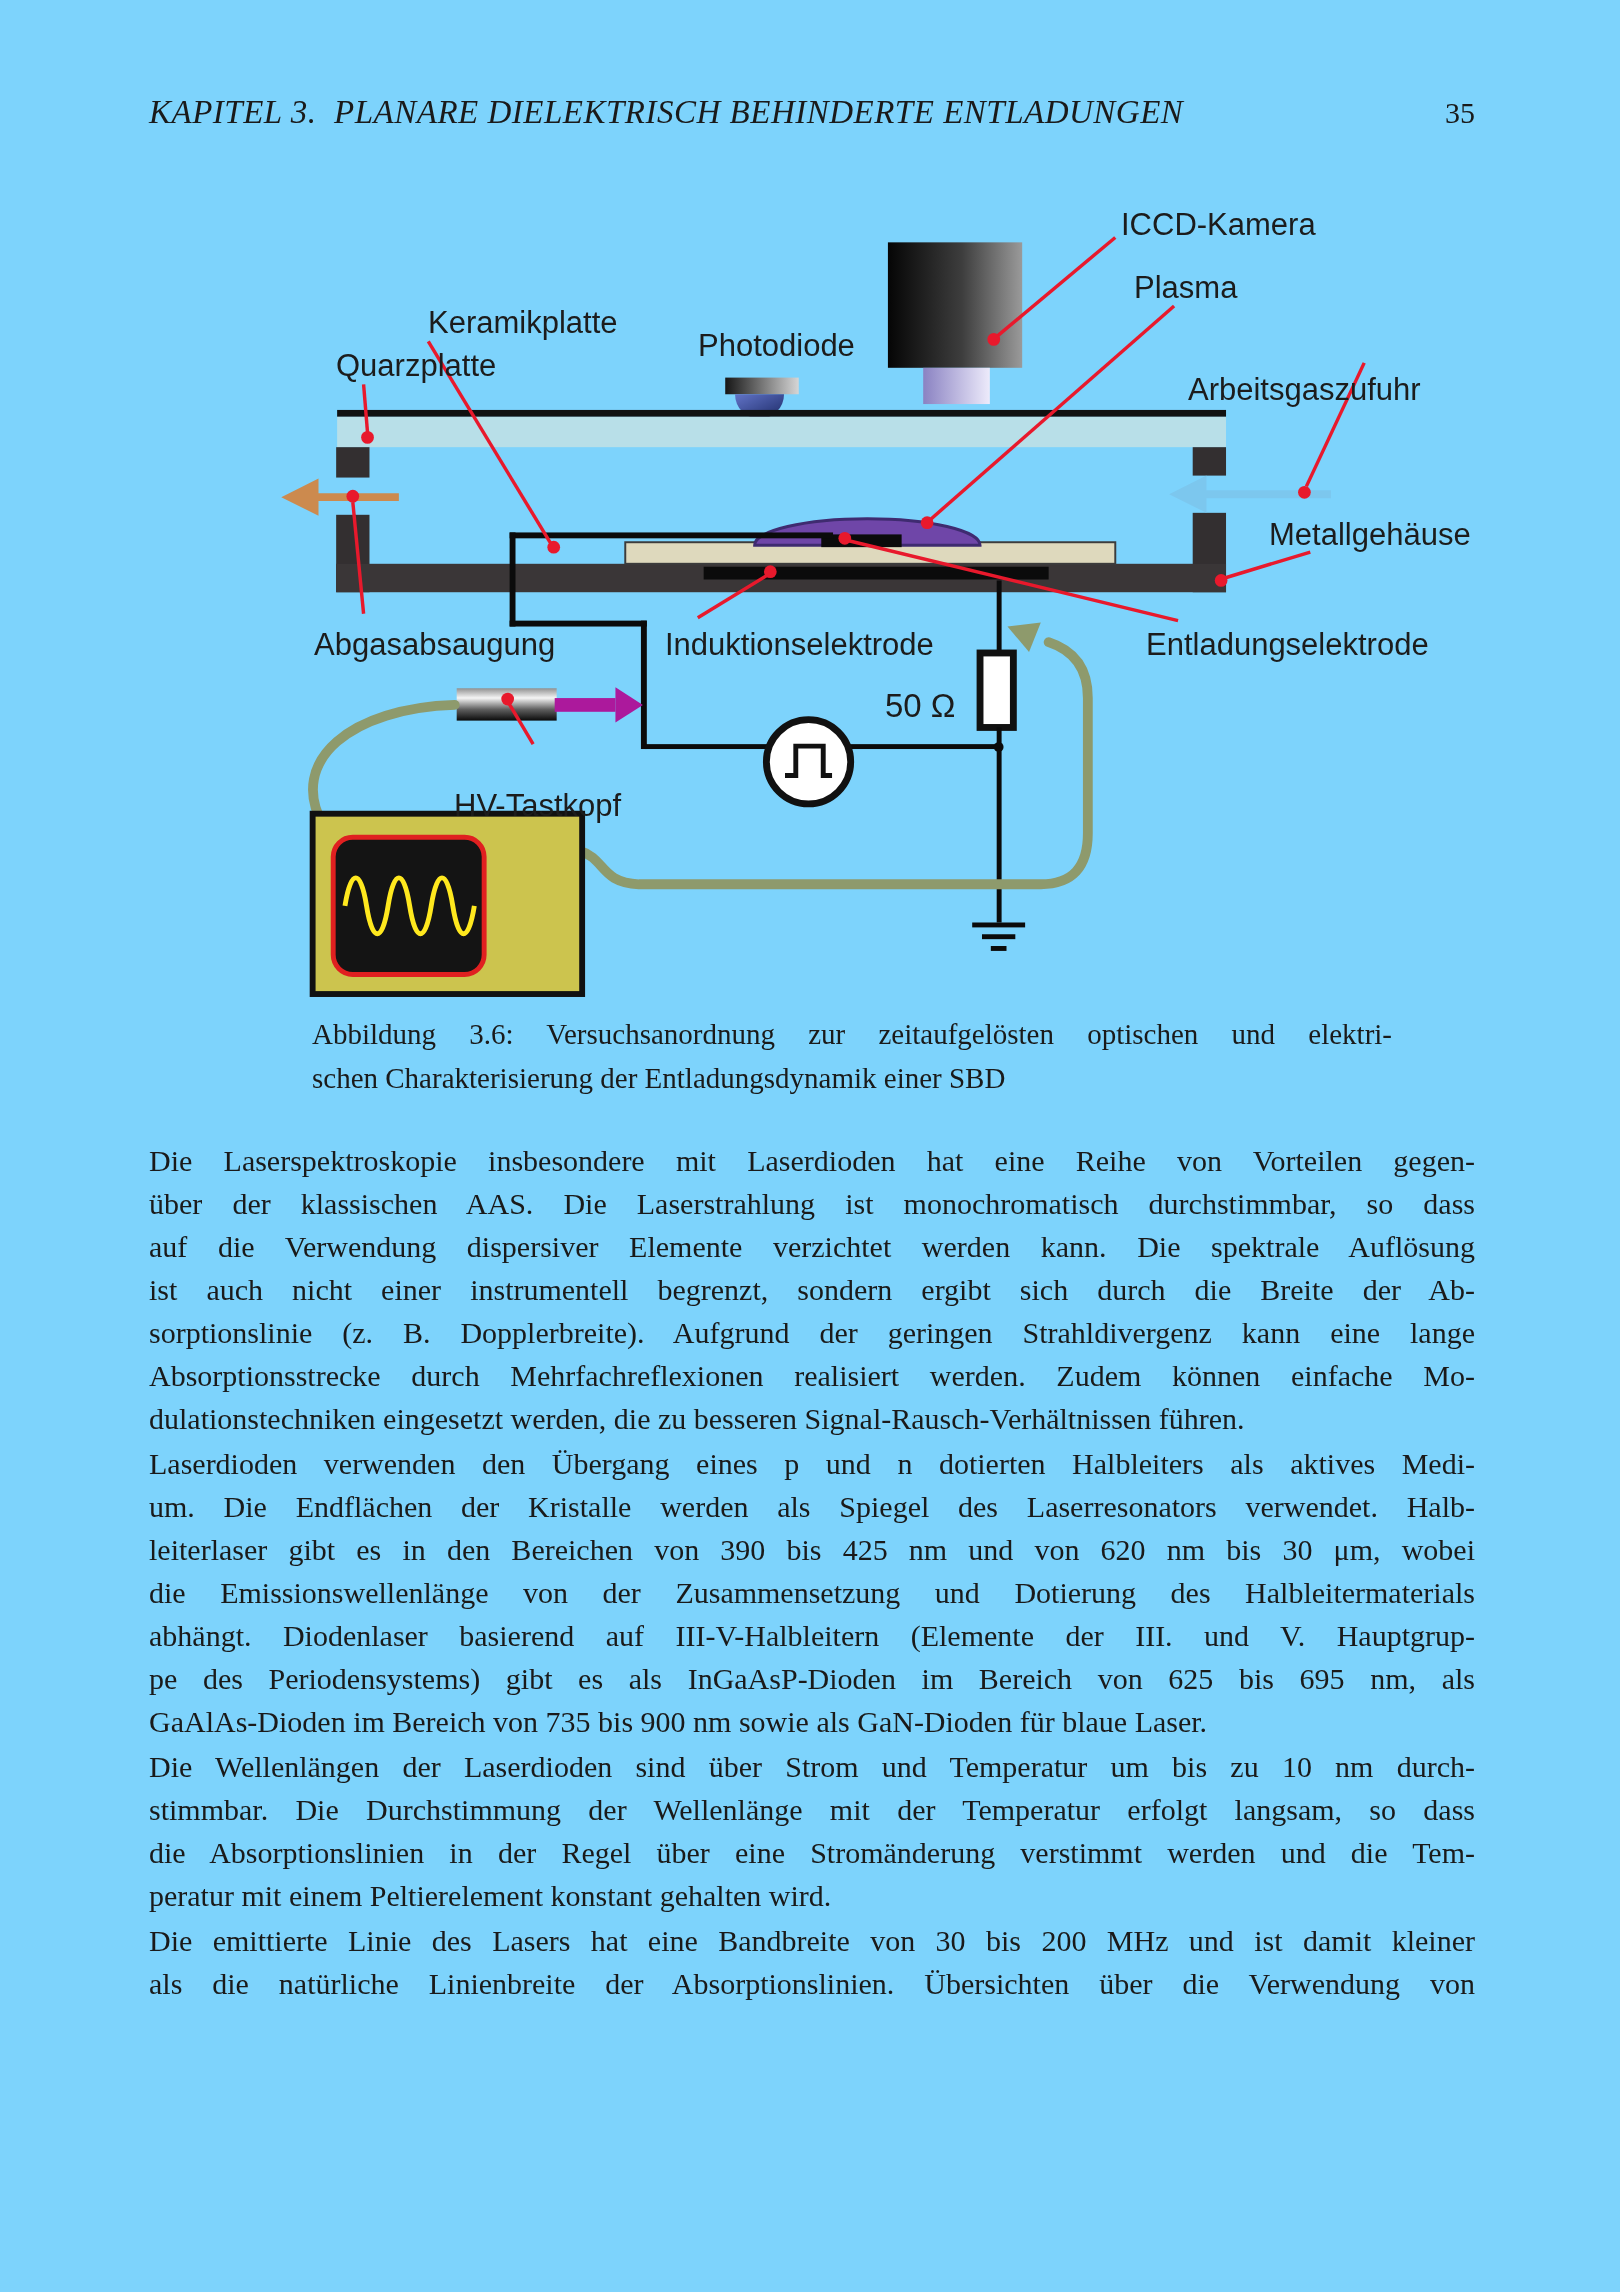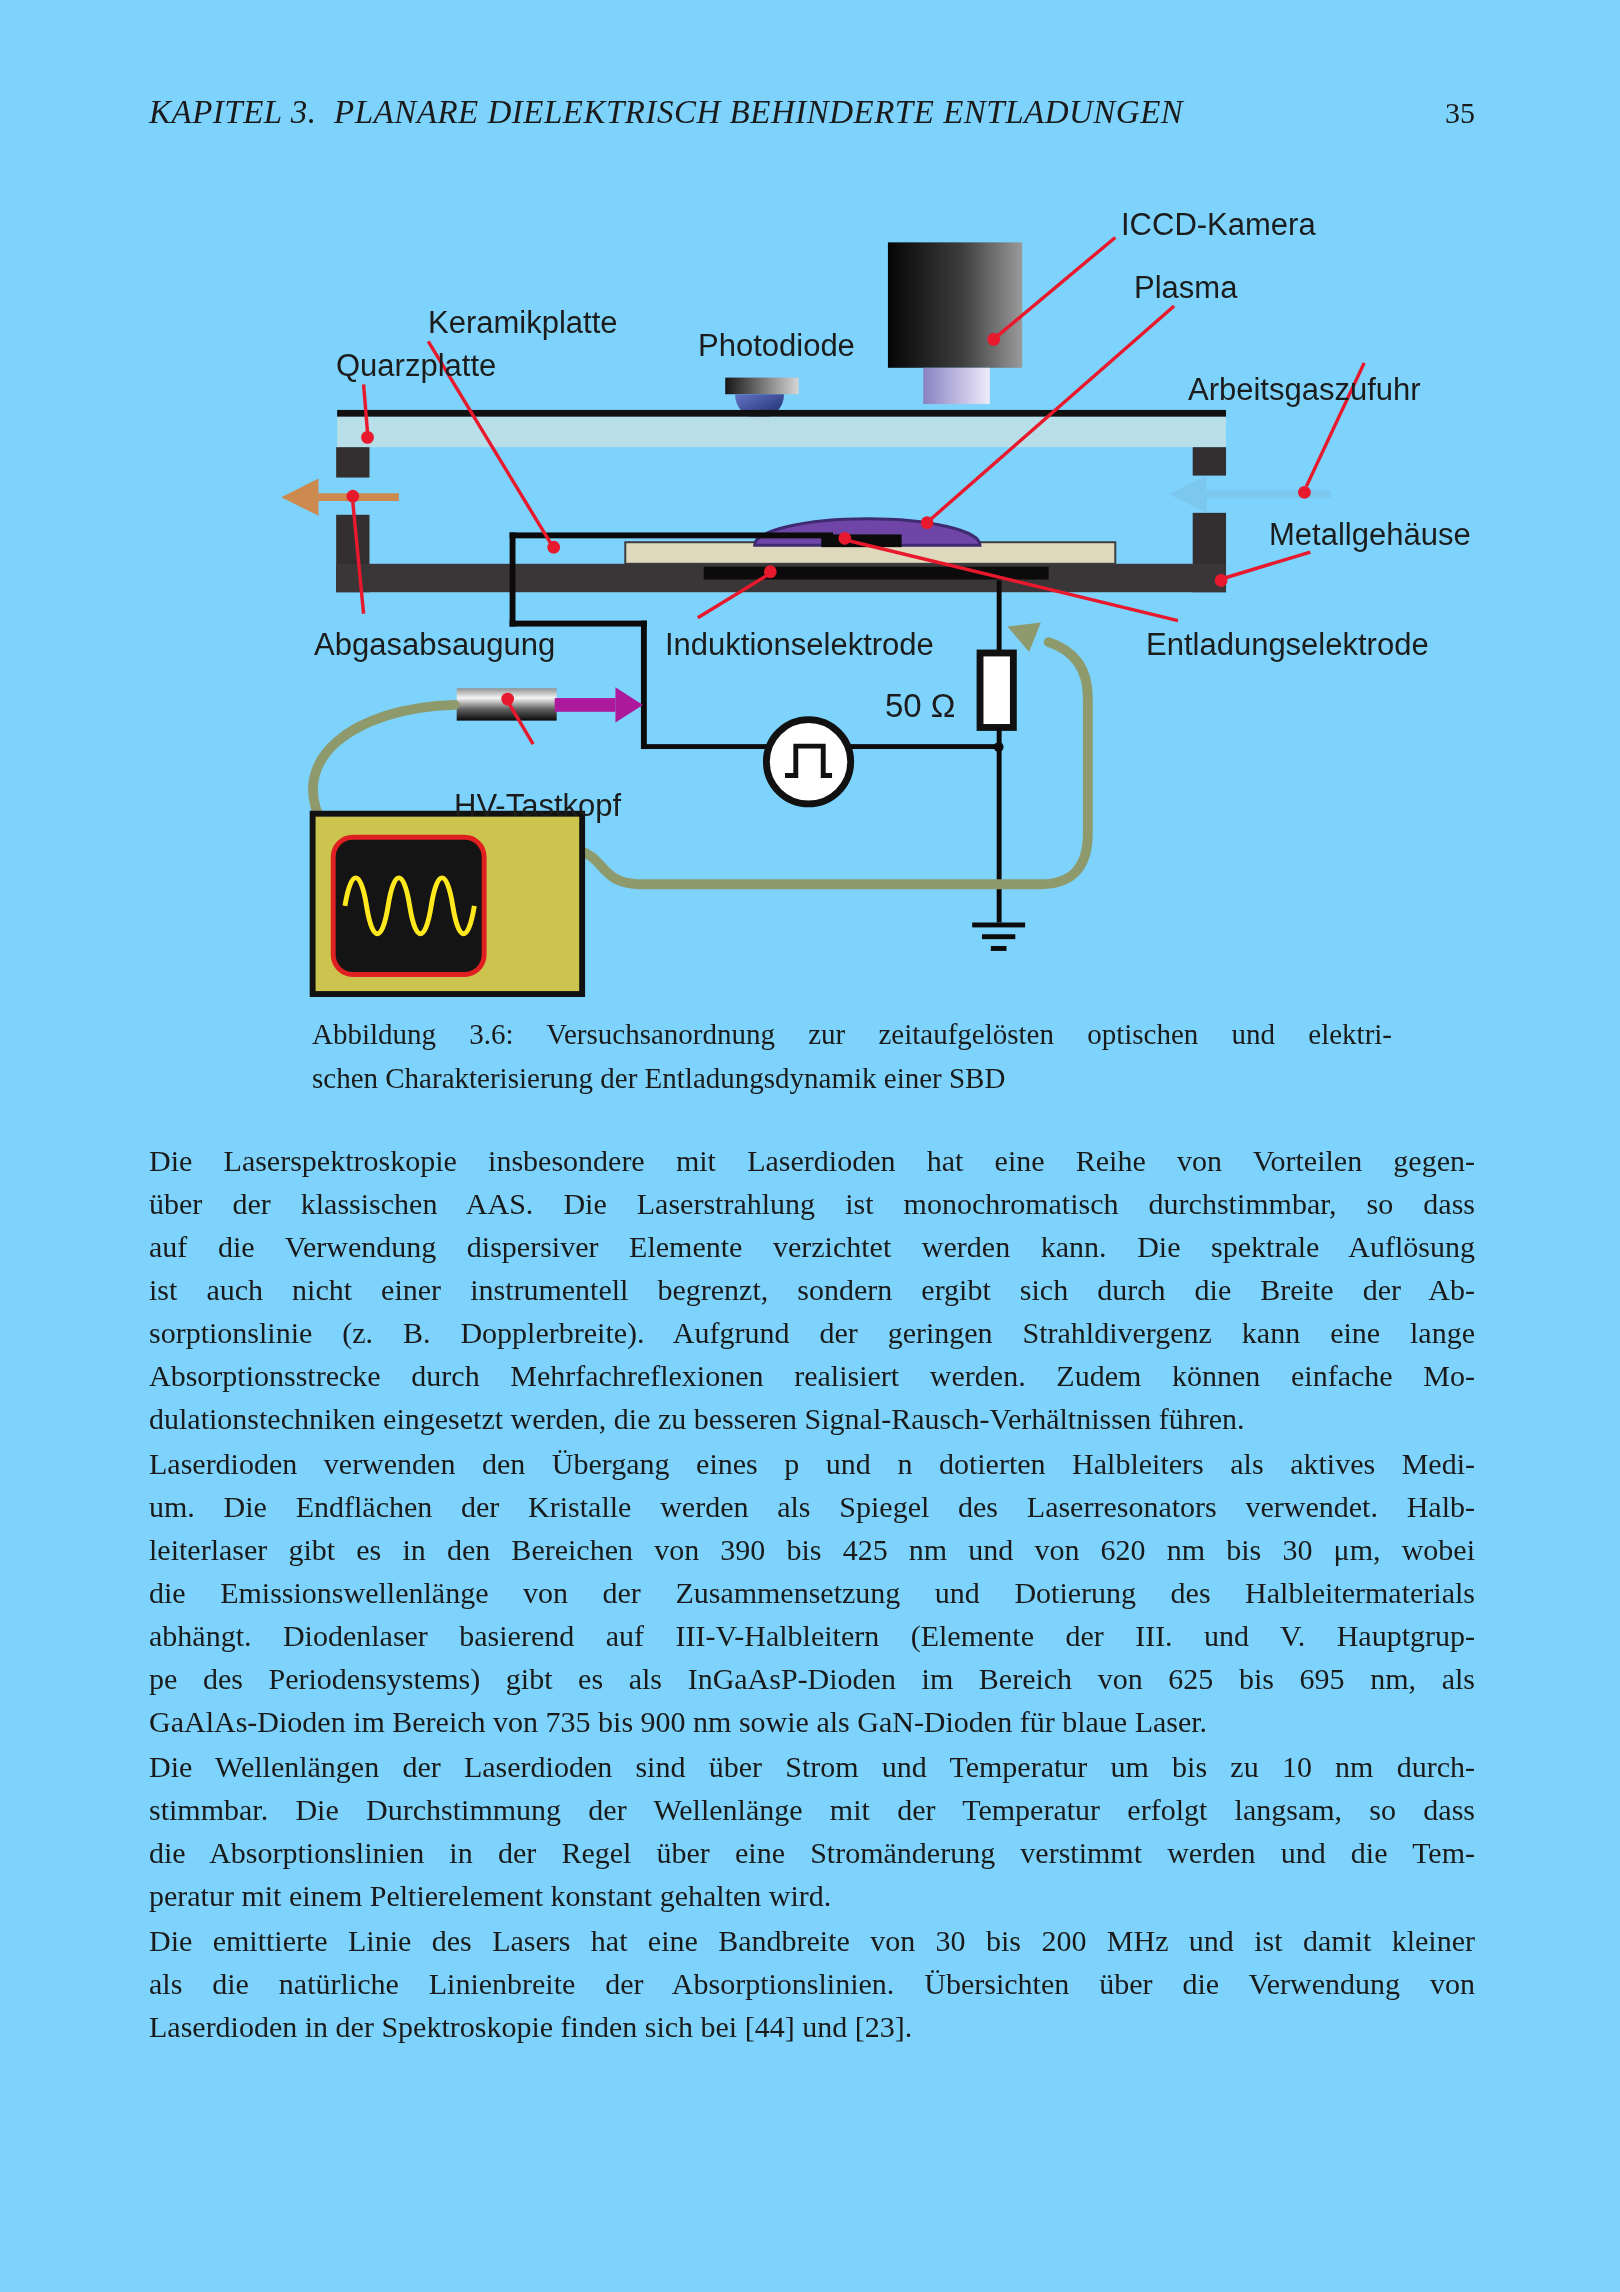--- a/index.html
+++ b/index.html
@@ -213,18 +213,17 @@
       </div>
       <div class="para">
         <div class="tline">Die Wellenlängen der Laserdioden sind über Strom und Temperatur um bis zu 10 nm durch-</div>
         <div class="tline">stimmbar. Die Durchstimmung der Wellenlänge mit der Temperatur erfolgt langsam, so dass</div>
         <div class="tline">die Absorptionslinien in der Regel über eine Stromänderung verstimmt werden und die Tem-</div>
         <div class="tline last">peratur mit einem Peltierelement konstant gehalten wird.</div>
       </div>
       <div class="para">
         <div class="tline">Die emittierte Linie des Lasers hat eine Bandbreite von 30 bis 200 MHz und ist damit kleiner</div>
         <div class="tline">als die natürliche Linienbreite der Absorptionslinien. Übersichten über die Verwendung von</div>
-        <div class="tline last">Laserdioden in der Spektroskopie finden sich bei [44] und [23].</div>
       </div>
     </div>
 
 </div>
 
 
 </body></html>

